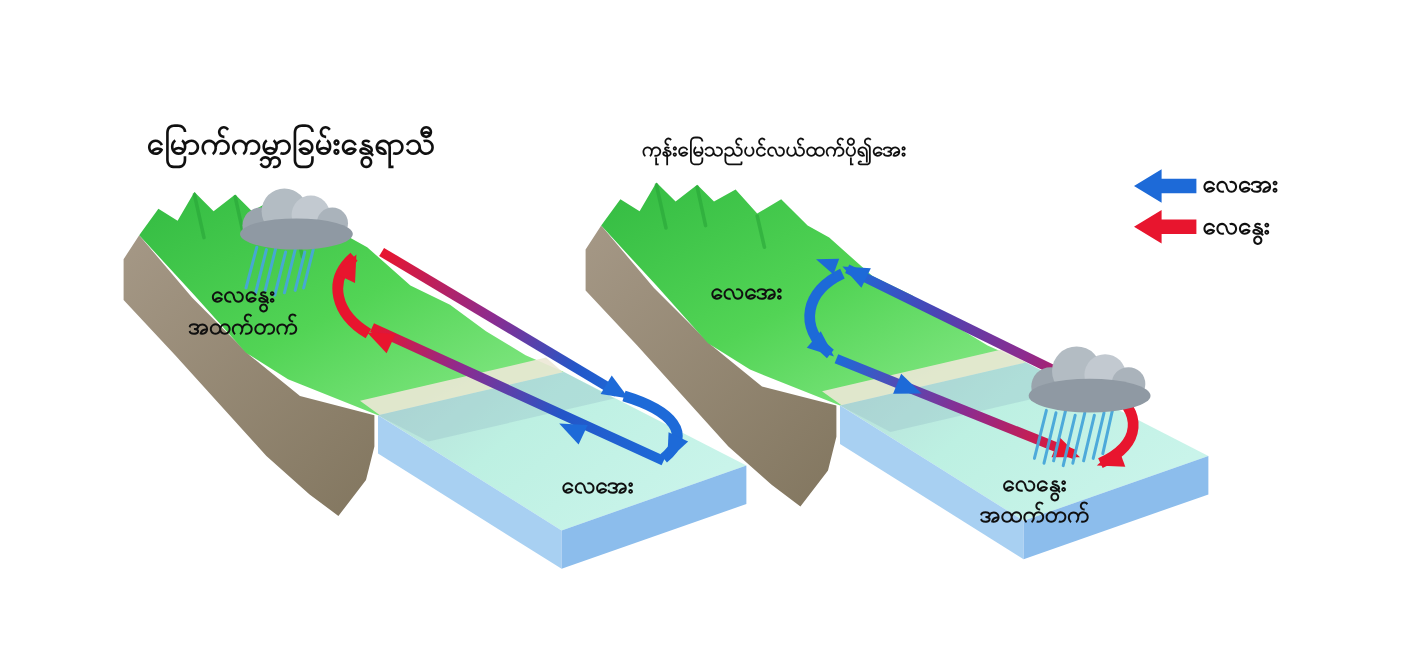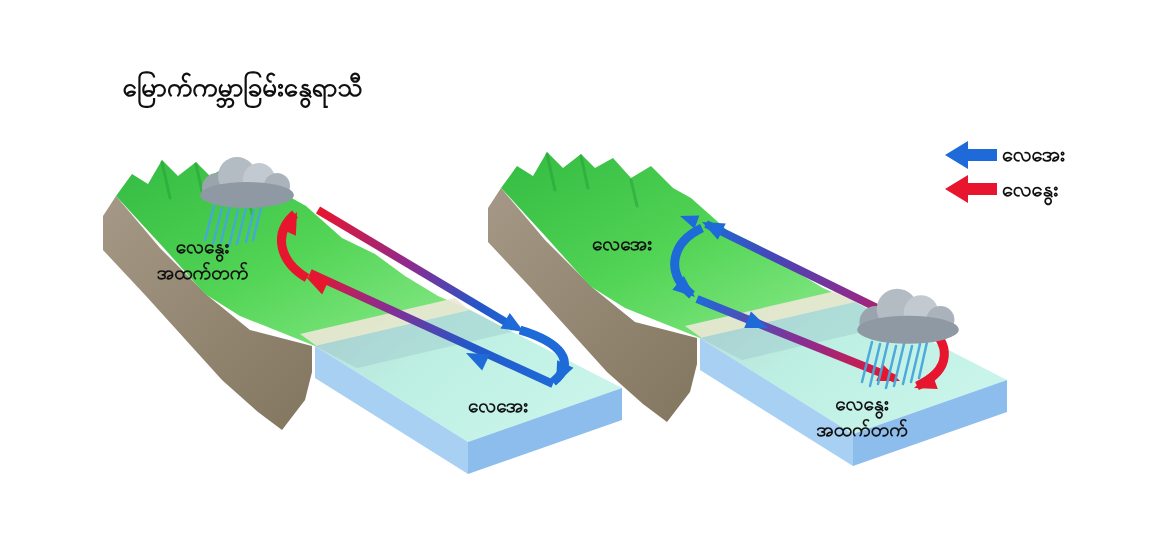--- a/index.html
+++ b/index.html
@@ -2,21 +2,21 @@
 <html><head>
 <meta charset="utf-8">
 <style>
   html,body{margin:0;padding:0;background:#ffffff;}
   body{width:1170px;height:550px;position:relative;overflow:hidden;
        font-family:"Liberation Sans","DejaVu Sans",sans-serif;color:#111;}
   .stage{position:absolute;inset:0;}
   svg{position:absolute;left:0;top:0;}
   .txt{position:absolute;font-weight:700;text-align:center;line-height:1.35;
        letter-spacing:0;color:#101010;}
-  .title{font-size:26px;}
+  .title{font-size:26px;margin-top:32px;}
   .subtitle{font-size:17px;}
   .lbl{font-size:19px;}
   .legend-lbl{font-size:20px;text-align:left;}
 </style>
 </head>
 <body>
 
 <div class="stage">
 
 <svg width="1170" height="550" viewBox="0 0 1170 550">
@@ -158,20 +158,21 @@
   <g>
     <polygon points="945,155 968,141 968,149 997,149 997,161 968,161 968,169" fill="#1d6ad8"></polygon>
   </g>
   <g>
     <polygon points="945,189 968,175 968,183 997,183 997,195 968,195 968,203" fill="#e8152e"></polygon>
   </g>
 </svg>
 
 <div class="txt title" style="left:55px;top:70px;width:375px;">မြောက်ကမ္ဘာခြမ်းနွေရာသီ</div>
 
+<div class="txt subtitle" style="left:430px;top:114px;width:430px;">ကုန်းမြေသည်ပင်လယ်ထက်ပို၍အေး</div>
 
 <div class="txt lbl" style="left:135px;top:234px;width:135px;">
   <div>လေနွေး</div>
   <div>အထက်တက်</div>
 </div>
 <div class="txt lbl" style="left:438px;top:393px;width:120px;">လေအေး</div>
 
 <div class="txt lbl" style="left:562px;top:231px;width:120px;">လေအေး</div>
 <div class="txt lbl" style="left:792px;top:391px;width:140px;">
   <div>လေနွေး</div>

